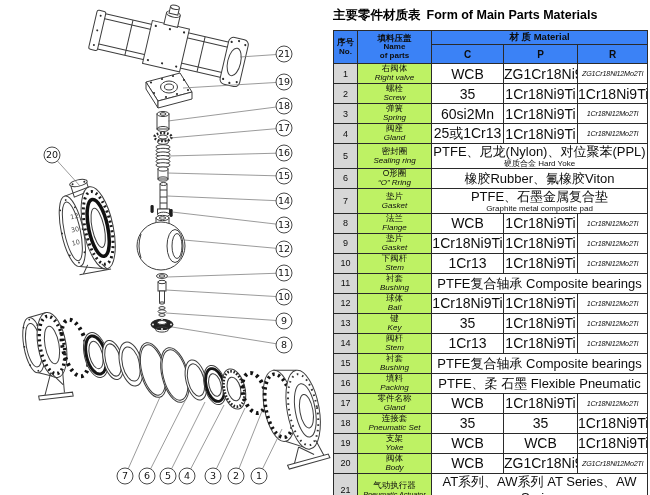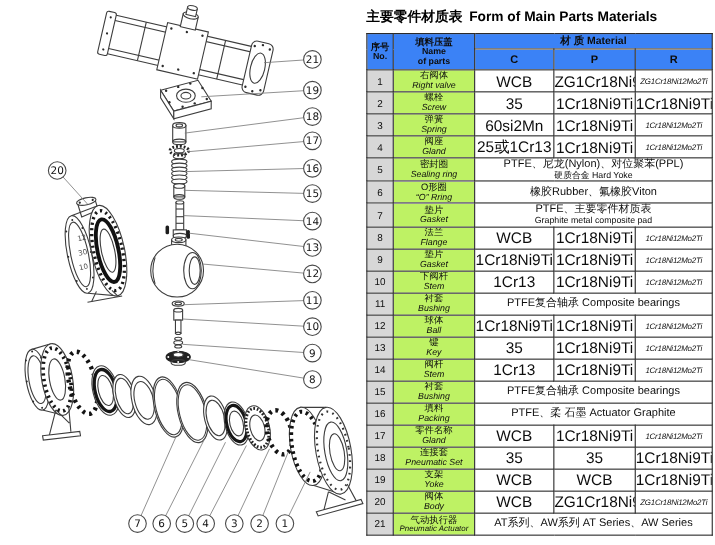--- a/index.html
+++ b/index.html
@@ -35,21 +35,21 @@
   th .cn{font-size:8.5px;line-height:1.15;}
   th .en{font-size:8px;line-height:1.05;}
   tbody tr{height:20px;}
   td.no{background:#d7d7d7;font-size:9px;}
   td.nm{background:#bef264;}
   td.nm .cn{font-size:8.5px;line-height:1.15;}
   td.nm .en{font-size:8px;line-height:1.05;font-style:italic;}
   td.nm .en.sm{font-size:7.2px;}
   td.val{font-size:14px;}
   td.val.tight{font-size:7.2px;letter-spacing:-0.2px;font-style:italic;}
-  td.spanv .l1{font-size:10px;line-height:1.2;}
+  td.spanv .l1{font-size:13px;line-height:1.2;}
   td.spanv .l2{font-size:8px;line-height:1.05;}
 </style>
 </head>
 <body>
 
 <div class="page">
 
   <div class="diagram">
     <svg viewBox="0 0 332 495" width="332" height="495">
 
@@ -452,21 +452,21 @@
               <div class="l1">橡胶Rubber、氟橡胶Viton</div>
             </td>
           </tr>
           <tr>
             <td class="no">7</td>
             <td class="nm">
               <div class="cn">垫片</div>
               <div class="en">Gasket</div>
             </td>
             <td class="spanv" colspan="3">
-              <div class="l1">PTFE、主要零件材质表</div>
+              <div class="l1">PTFE、石墨金属复合垫</div>
               <div class="l2">Graphite metal composite pad</div>
             </td>
           </tr>
           <tr>
             <td class="no">8</td>
             <td class="nm">
               <div class="cn">法兰</div>
               <div class="en">Flange</div>
             </td>
             <td class="val">WCB</td>
@@ -543,21 +543,21 @@
               <div class="l1">PTFE复合轴承 Composite bearings</div>
             </td>
           </tr>
           <tr>
             <td class="no">16</td>
             <td class="nm">
               <div class="cn">填料</div>
               <div class="en">Packing</div>
             </td>
             <td class="spanv" colspan="3">
-              <div class="l1">PTFE、柔 石墨 Actuator Graphite</div>
+              <div class="l1">PTFE、柔 石墨 Flexible Pneumatic</div>
             </td>
           </tr>
           <tr>
             <td class="no">17</td>
             <td class="nm">
               <div class="cn">零件名称</div>
               <div class="en">Gland</div>
             </td>
             <td class="val">WCB</td>
             <td class="val">1Cr18Ni9Ti</td>

